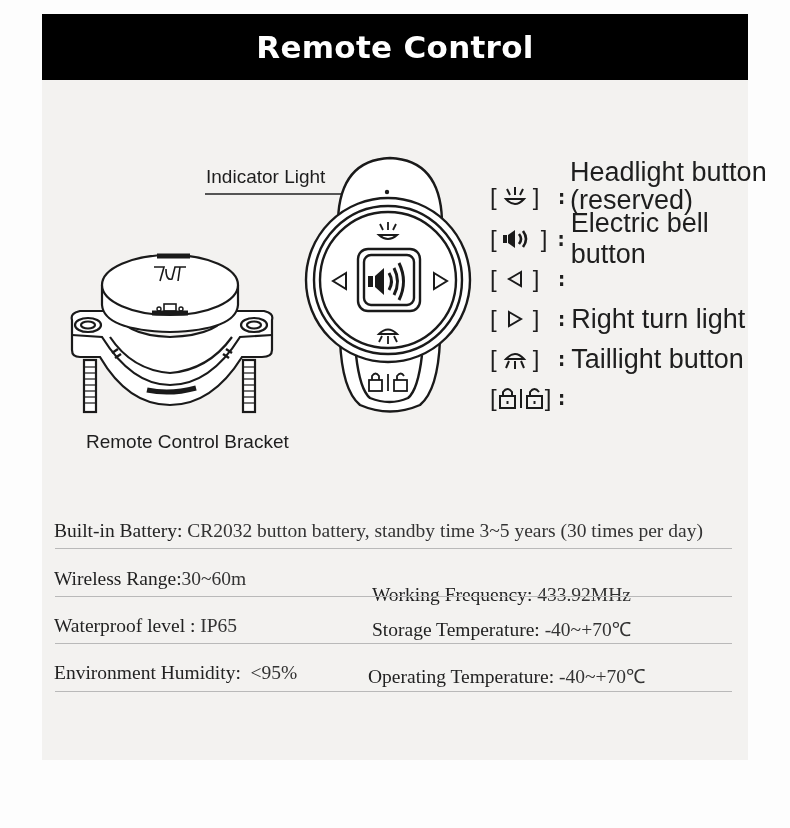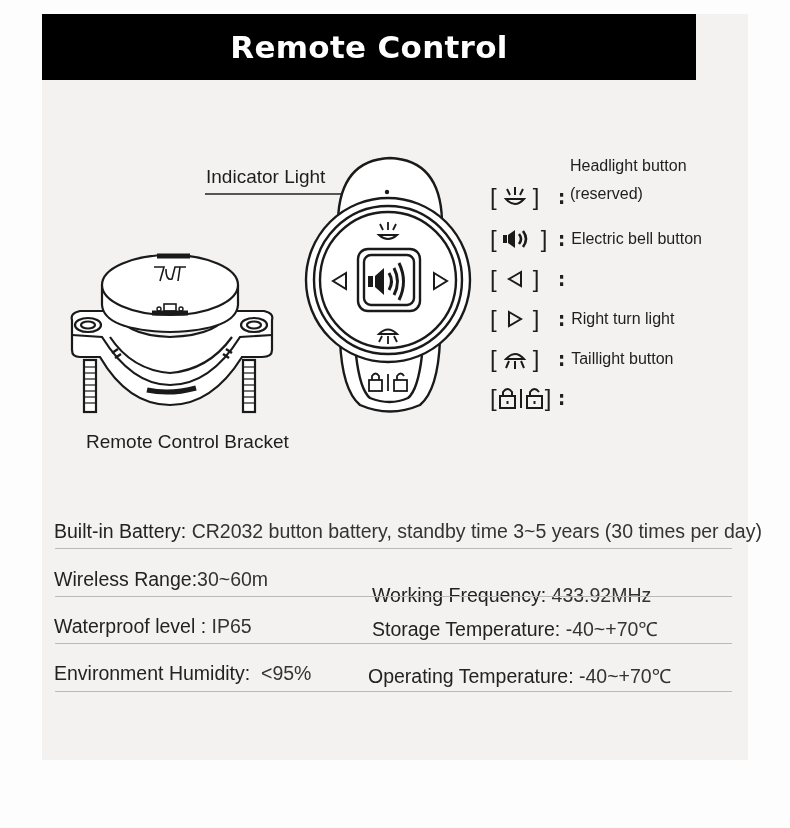--- a/index.html
+++ b/index.html
@@ -7,41 +7,41 @@
       width: 790px; height: 828px; background: #fdfdfd;
       position: relative; overflow: hidden;
       font-family: "DejaVu Sans Condensed", "DejaVu Sans", "Liberation Sans", sans-serif;
       color: #1e1e1e;
     }
     .panel {
       position: absolute; left: 42px; top: 14px; width: 706px; height: 746px;
       background: #f3f2f0;
     }
     .title-bar {
-      position: absolute; left: 42px; top: 14px; width: 654px; height: 66px;
+      position: absolute; left: 42px; top: 14px; width: 706px; height: 66px;
       background: #000; color: #fff;
       display: flex; align-items: center; justify-content: center;
       font-family: "DejaVu Sans", "Liberation Sans", sans-serif;
       font-weight: bold; font-size: 31px; letter-spacing: 0.3px;
     }
     .abs { position: absolute; }
     .txt { font-family: "Liberation Sans", "DejaVu Sans", sans-serif; font-size: 19px; white-space: nowrap; text-align: center; }
     .legend-row {
       position: absolute; left: 490px; display: flex; align-items: center; height: 28px;
     }
     .legend-icon {
       width: 66px; display: flex; align-items: center; font-size: 21px;
       font-family: "Liberation Sans", sans-serif;
     }
     .legend-icon .br { font-size: 24px; font-weight: 300; }
     .legend-icon svg { margin: 0 4px; }
     .legend-colon { font-size: 20px; margin: 0 6px 0 2px; font-weight: bold; }
-    .legend-label { font-family: "Liberation Sans", sans-serif; font-size: 16px; }
+    .legend-label { font-family: "Liberation Sans", sans-serif; font-size: 27px; }
     .spec-line { position: absolute; left: 55px; width: 677px; height: 1px; background: #b9b9b9; }
-    .spec { position: absolute; font-family: Liberation Sans, sans-serif; font-size: 19.5px; white-space: nowrap; color: #222; }
+    .spec { position: absolute; font-family: Liberation Serif, serif; font-size: 19.5px; white-space: nowrap; color: #222; }
     .spec .v { color: #333; }
   </style>
 </head>
 <body>
 
 <div class="panel"></div>
 <div class="title-bar">Remote Control</div>
 
 <div class="abs txt" style="left:206px; top:166px;">Indicator Light</div>
 <div class="abs" style="left:205px; top:193px; width:180px; height:1.5px; background:#555;"></div>

